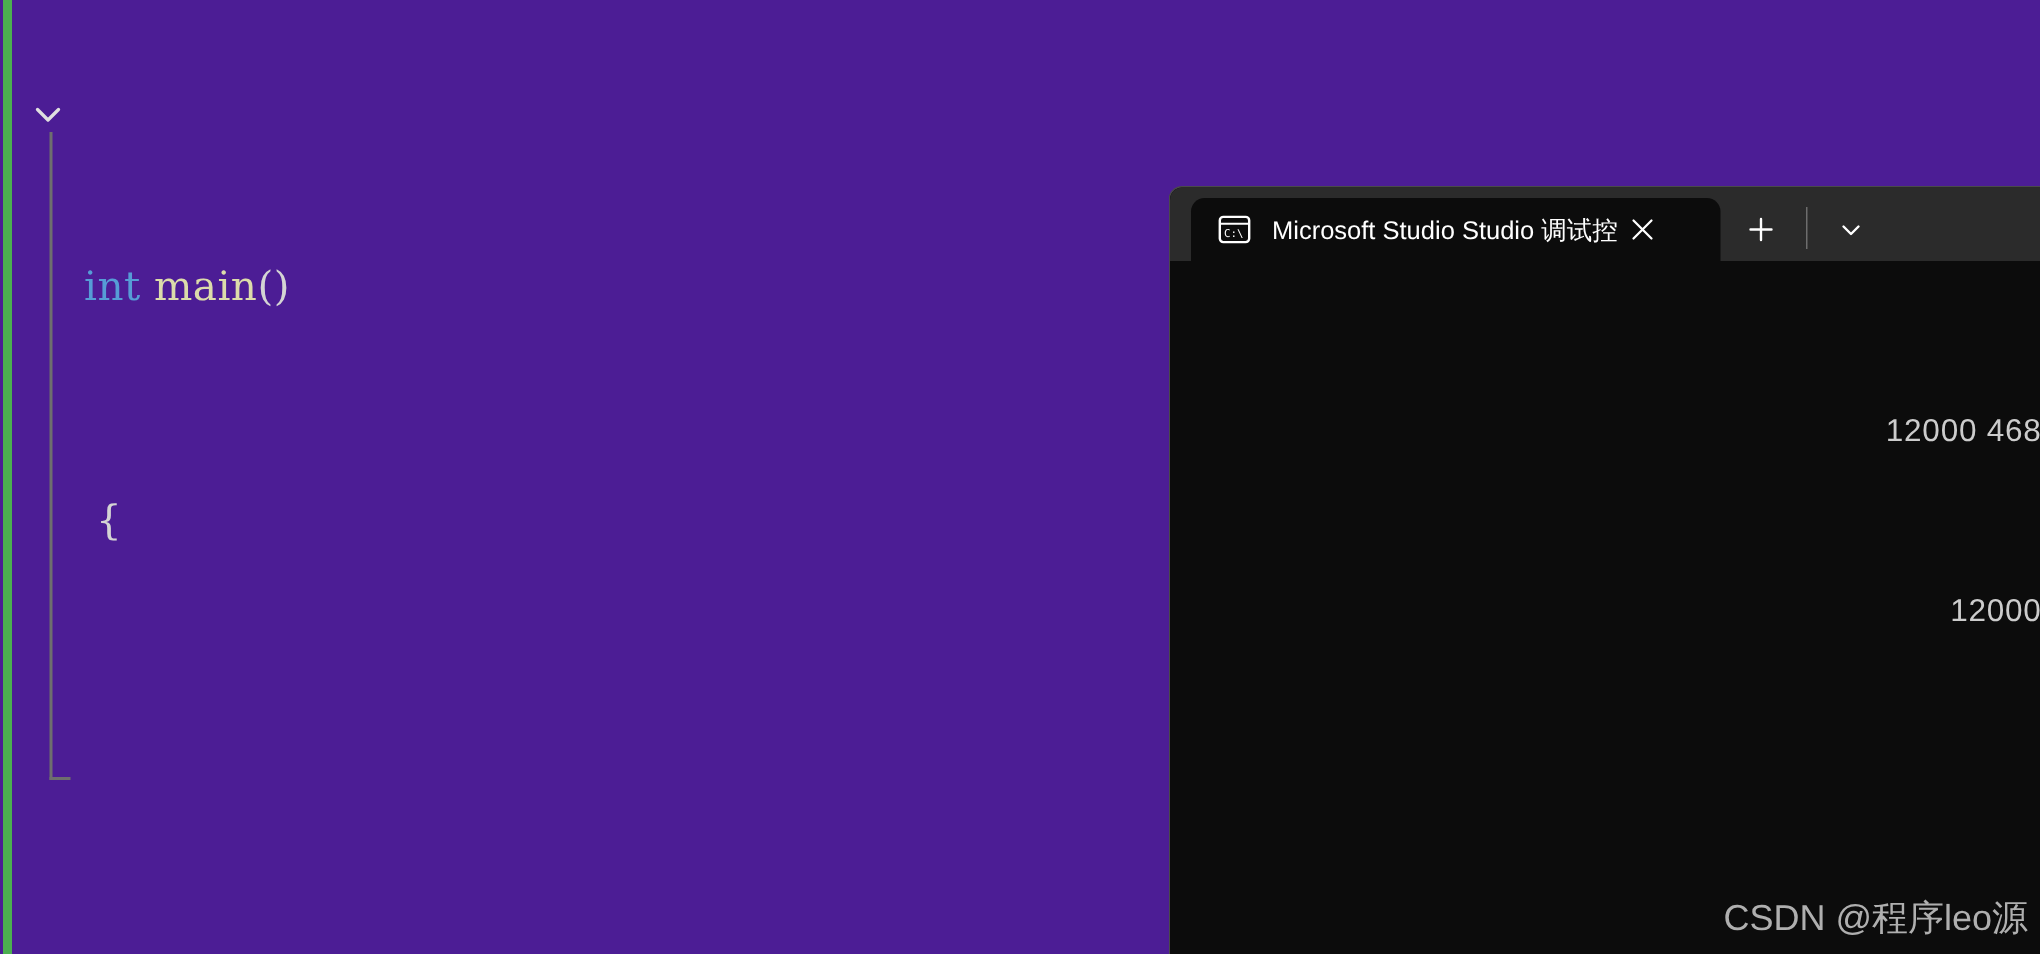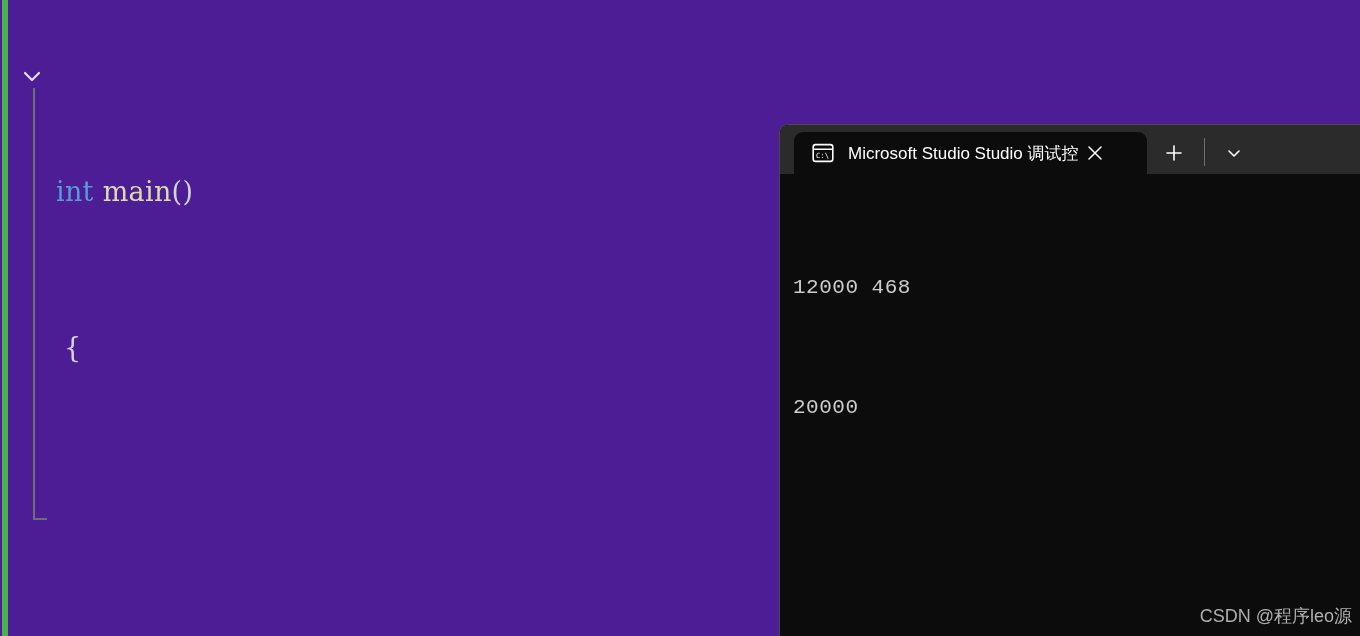--- a/index.html
+++ b/index.html
@@ -150,38 +150,39 @@
     width: 32px; height: 32px;
     display: flex; align-items: center; justify-content: center;
   }
 
   #term-body {
     position: relative;
     height: 463px;
     background: #0c0c0c;
     padding: 14px 0 0 13px;
     box-sizing: border-box;
-    font-family: Liberation Mono, monospace;
+    font-family: Liberation Sans, sans-serif;
     font-size: 21px;
     line-height: 40px;
     color: #cccccc;
     white-space: pre;
     overflow: hidden;
     letter-spacing: 0.5px;
+    text-align: right;
   }
   .term-line { height: 40px; }
   .term-blank { height: 40px; }
 
   
   #watermark {
     position: absolute;
     right: 8px;
     bottom: 8px;
     color: #bdbdbd;
-    font-size: 18px;
+    font-size: 24px;
     font-family: "Liberation Sans", sans-serif;
     white-space: nowrap;
     opacity: 0.92;
   }
 </style>
 </head>
 <body>
 
 <div id="screen">
 
@@ -257,21 +258,21 @@
 
       <div id="tab-menu">
         <svg width="18" height="18" viewBox="0 0 18 18" fill="none">
           <path d="M4 7 L9 12 L14 7" stroke="#ffffff" stroke-width="1.6" stroke-linecap="round" stroke-linejoin="round"></path>
         </svg>
       </div>
     </div>
 
     <div id="term-body">
       <div class="term-line">12000 468</div>
-      <div class="term-line">20000</div>
+      <div class="term-line">12000</div>
       <div class="term-blank"></div>
       <div class="term-line">C:\code\2024\practice-code\boke_7 again\x</div>
       
     </div>
   </div>
 
   <div id="watermark">CSDN @程序leo源</div>
 
 </div>
 

